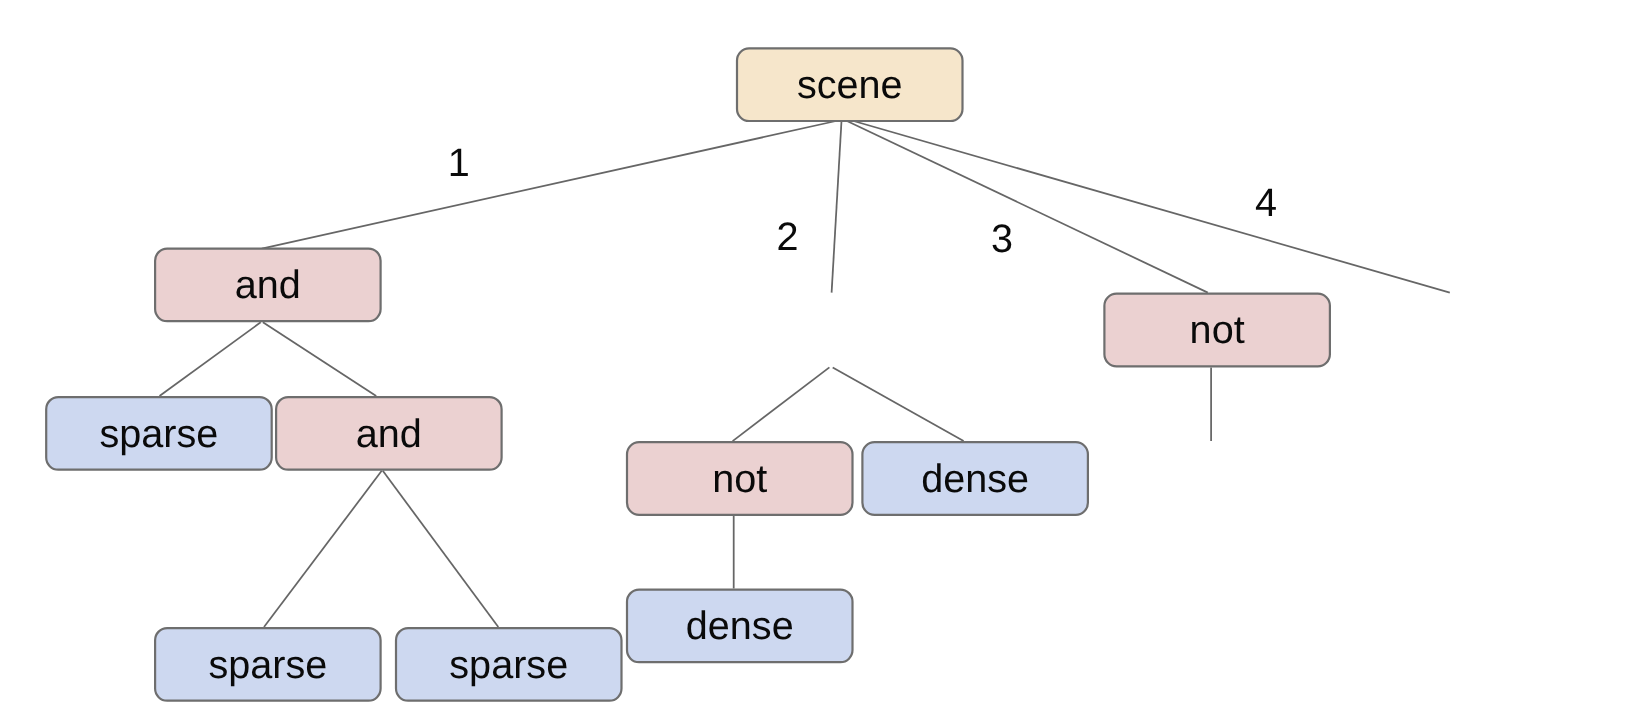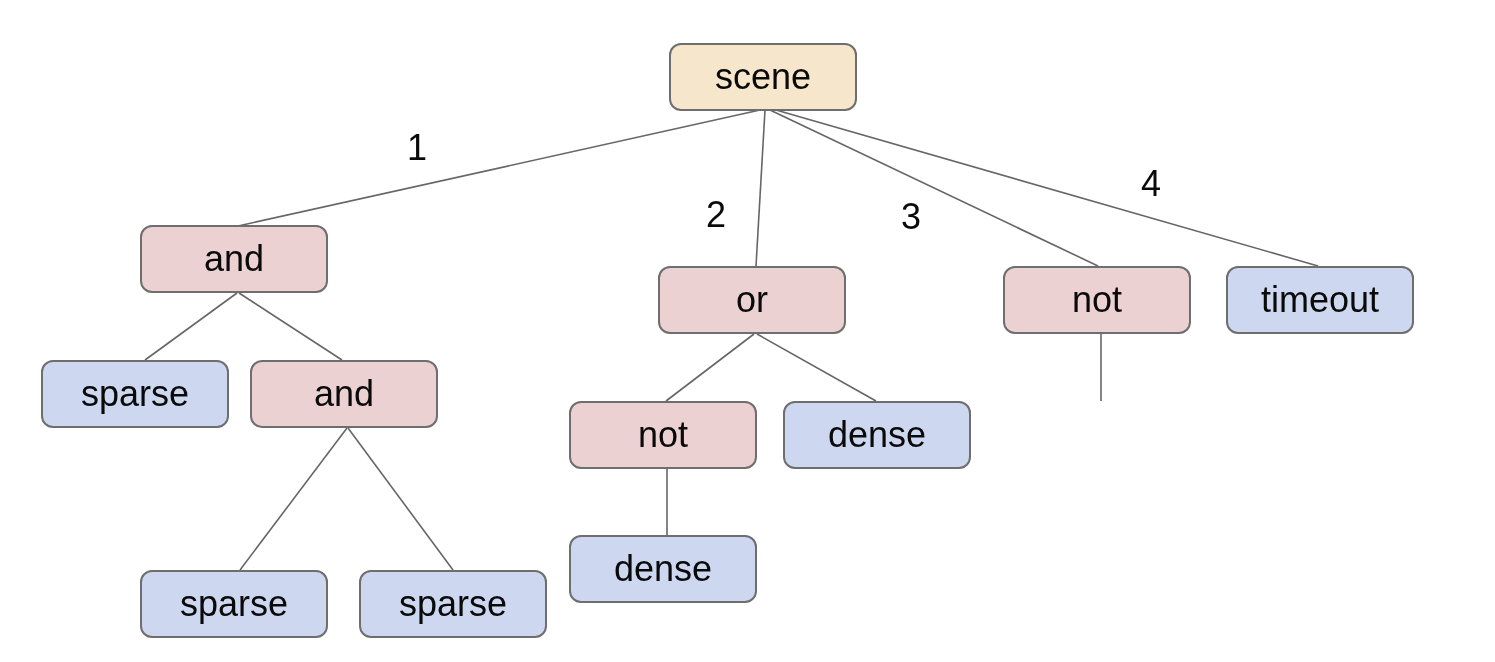--- a/index.html
+++ b/index.html
@@ -11,21 +11,21 @@
     --text-color:#0a0a0a;
   }
   html,body{margin:0;padding:0;}
   body{
     width:1495px;height:662px;background:#ffffff;overflow:hidden;
     font-family:"Liberation Sans", sans-serif;position:relative;
   }
   .canvas{position:relative;width:1495px;height:662px;}
   .edges-layer{position:absolute;left:0;top:0;width:1495px;height:662px;z-index:0;}
   .node{
-    position:absolute;width:188px;height:68px;box-sizing:border-box;
+    position:absolute;width:207px;height:68px;box-sizing:border-box;
     border:2px solid var(--node-border);border-radius:12px;
     display:flex;align-items:center;justify-content:center;
     font-size:36px;line-height:1;color:var(--text-color);z-index:2;
   }
   .node--root{background:var(--root-fill);}
   .node--operator{background:var(--operator-fill);}
   .node--leaf{background:var(--leaf-fill);}
   .edge-label{
     position:absolute;transform:translate(-50%,-50%);
     font-size:36px;color:var(--text-color);z-index:1;
@@ -51,23 +51,21 @@
     <line x1="1101" y1="334" x2="1101" y2="401" stroke="#666666"></line>
   </svg>
 
   <div class="edge-label" style="left:417px;top:148px">1</div>
   <div class="edge-label" style="left:716px;top:215px">2</div>
   <div class="edge-label" style="left:911px;top:217px">3</div>
   <div class="edge-label" style="left:1151px;top:184px">4</div>
 
   <div class="node node--root" style="left:669px;top:43px">scene</div>
   <div class="node node--operator" style="left:140px;top:225px">and</div>
-  <div class="node node--operator" style="left:658px;top:266px">or</div>
   <div class="node node--operator" style="left:1003px;top:266px">not</div>
-  <div class="node node--leaf" style="left:1226px;top:266px">timeout</div>
   <div class="node node--leaf" style="left:41px;top:360px">sparse</div>
   <div class="node node--operator" style="left:250px;top:360px">and</div>
   <div class="node node--operator" style="left:569px;top:401px">not</div>
   <div class="node node--leaf" style="left:783px;top:401px">dense</div>
   <div class="node node--leaf" style="left:140px;top:570px">sparse</div>
   <div class="node node--leaf" style="left:359px;top:570px">sparse</div>
   <div class="node node--leaf" style="left:569px;top:535px">dense</div>
 
 </div>
 

